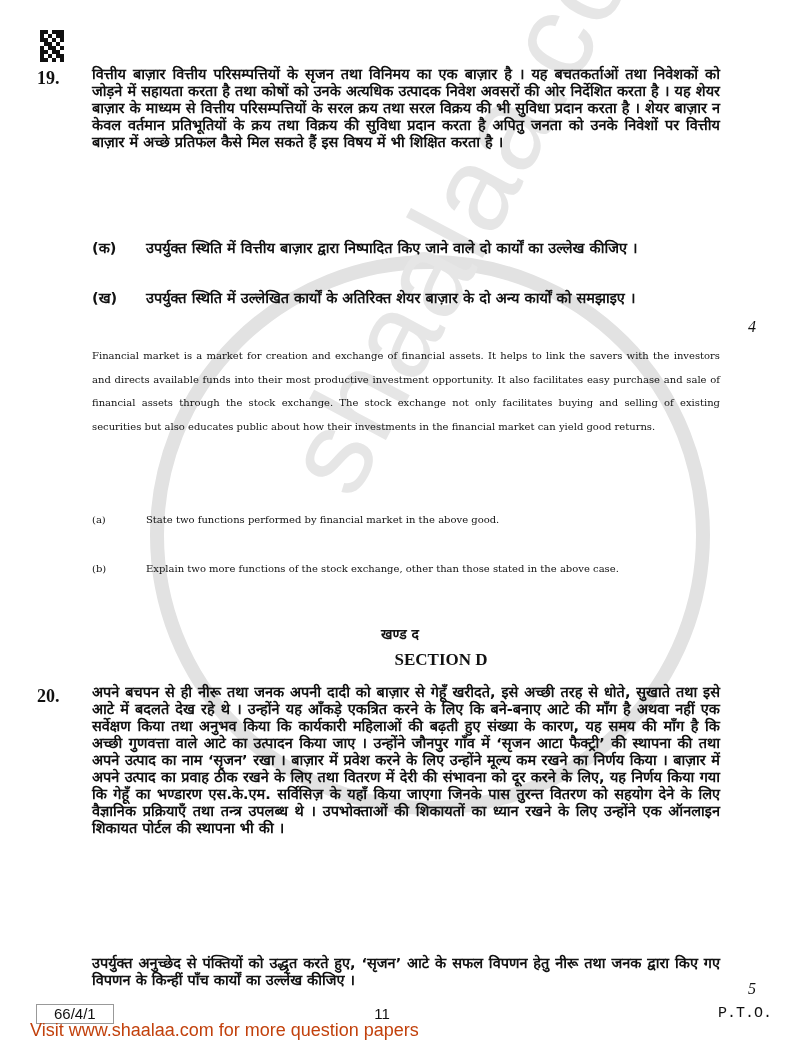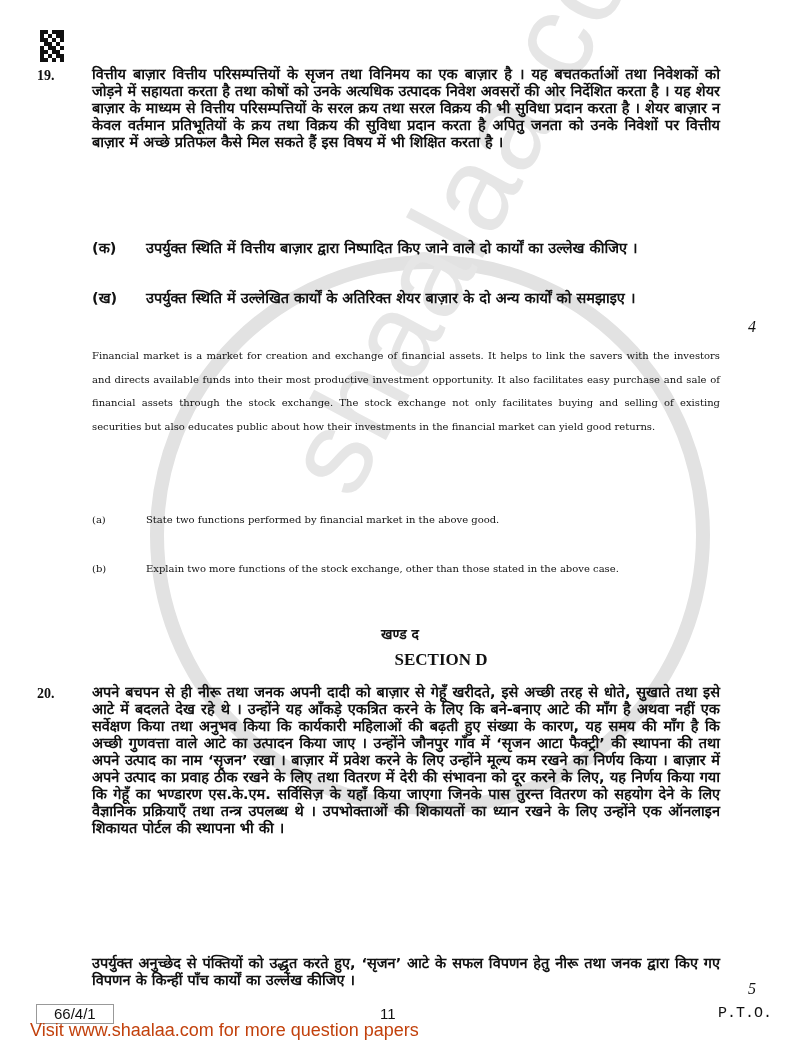--- a/index.html
+++ b/index.html
@@ -21,21 +21,21 @@
     .qr {
       position: absolute; left: 40px; top: 30px; width: 24px; height: 32px;
       display: grid; grid-template-columns: repeat(6, 4px); grid-template-rows: repeat(8, 4px);
       z-index: 1;
     }
     .qr span { background: #111; }
     .qr span.w { background: transparent; }
     .content { position: absolute; left: 0; top: 0; width: 800px; z-index: 1; }
     .q {
       position: absolute; left: 37px;
-      font-family: "Liberation Serif", serif; font-weight: bold; font-size: 14px;
+      font-family: "Liberation Serif", serif; font-weight: bold; font-size: 18px;
     }
     .para {
       position: absolute; left: 92px; width: 628px;
       font-size: 16.2px; line-height: 23.5px; text-align: justify;
     }
     .hi { font-family: "DejaVu Sans", sans-serif; font-size: 14.5px; line-height: 17px; font-weight: bold; }
     .en { font-family: "DejaVu Serif", serif; font-size: 10px; line-height: 23.5px; }
     .sub {
       position: absolute; left: 92px; width: 628px; display: flex;
     }
@@ -52,21 +52,21 @@
     .sec-en {
       position: absolute; left: 0; width: 800px; text-align: center;
       font-family: "Liberation Serif", serif; font-weight: bold; font-size: 17px;
     }
     .footer-code {
       position: absolute; left: 36px; top: 1004px;
       border: 1px solid #999; padding: 0 17px;
       font-family: "Liberation Sans", sans-serif; font-size: 15px; line-height: 18px;
     }
     .footer-page {
-      position: absolute; left: 380px; top: 1005px; width: 40px; 
+      position: absolute; left: 362px; top: 1005px; width: 40px; text-align: center;
       font-family: "Liberation Sans", sans-serif; font-size: 15px;
     }
     .footer-pto {
       position: absolute; left: 718px; top: 1005px;
       font-family: Liberation Mono, monospace; font-size: 15px;
     }
     .footer-visit {
       position: absolute; left: 30px; top: 1020px;
       font-family: "Liberation Sans", sans-serif; font-size: 18px; color: #c2410c;
     }

